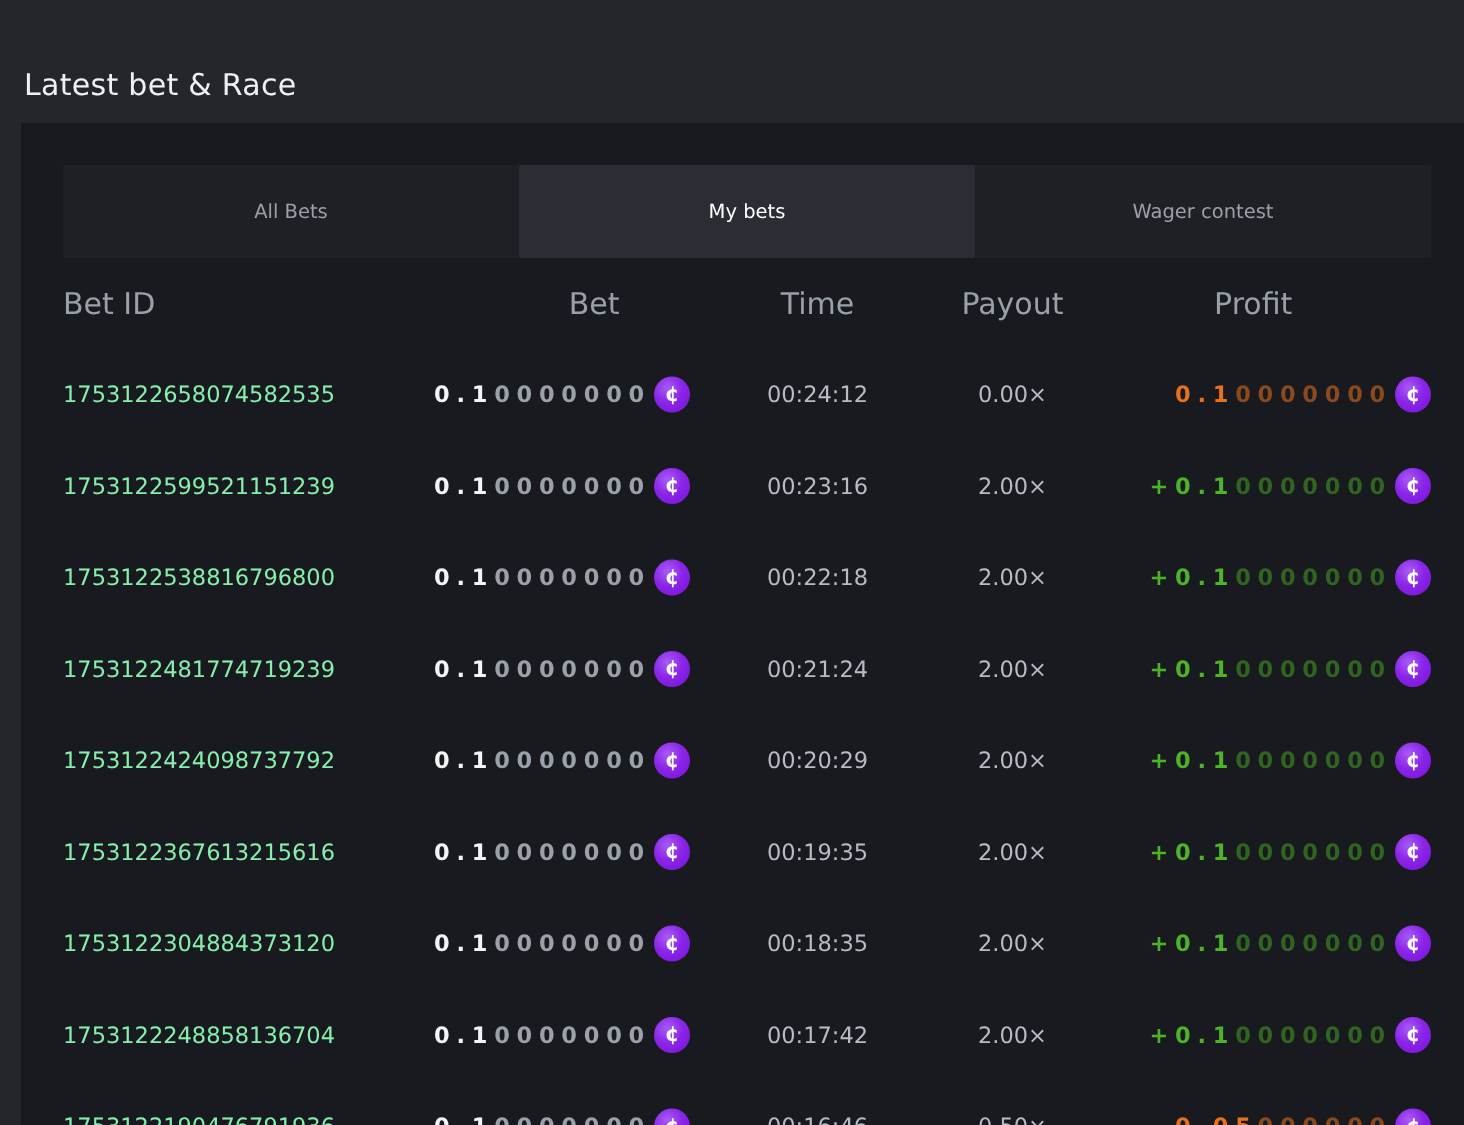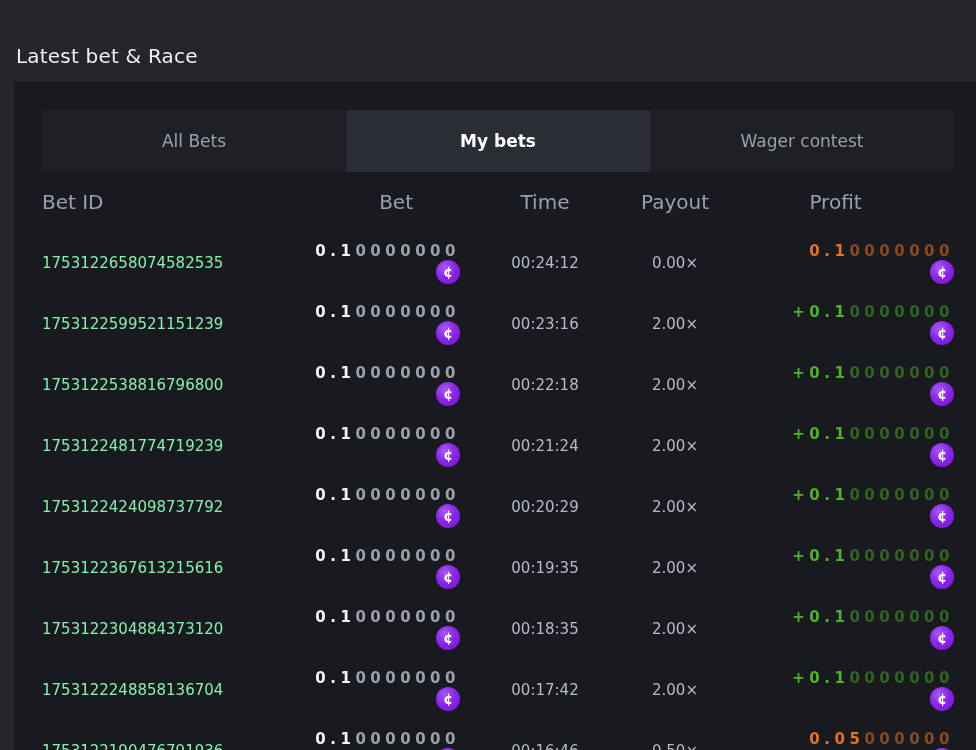--- a/index.html
+++ b/index.html
@@ -20,38 +20,38 @@
     margin-left:14px;width:962px;height:668px;box-sizing:border-box;
     background:var(--panel-bg,#191a1f);
     padding:28px 22px 0 28px;overflow:hidden;
   }
   .tab-bar{
     width:912px;height:62px;display:flex;
     background:var(--tabbar-bg,#1e2025);
   }
   .tab{
     flex:1 1 0;display:flex;align-items:center;justify-content:center;
-    color:#99a0a8;font-size:17px;cursor:pointer;border-radius:2px;
+    color:#99a0a8;font-size:13px;cursor:pointer;border-radius:2px;
   }
   .tab.active{
     background:var(--active-tab-bg,#2a2d33);
-    color:#ffffff;font-weight:700;
+    color:#ffffff;font-weight:400;
   }
   .grid-row{
     display:grid;grid-template-columns:215px 203px 170px 90px 1fr;
     align-items:center;width:912px;
   }
   .table-header{height:60px;color:#98a0aa;font-size:20px;}
   .table-header .h-bet{text-align:right;padding-right:47px;}
   .table-header .h-time{text-align:center;}
   .table-header .h-payout{text-align:center;}
   .table-header .h-profit{text-align:center;padding-right:3px;}
   .bet-row{height:61px;font-size:15px;}
   .c-id{color:#86efac;}
-  .c-bet,.c-profit{display:flex;justify-content:flex-end;align-items:flex-end;flex-direction:column;}
+  .c-bet,.c-profit{display:flex;justify-content:flex-end;align-items:center;}
   .c-time,.c-payout{text-align:center;color:#b6bcc4;}
   .num{font-weight:700;letter-spacing:4.5px;font-size:15px;}
   .bet-main{color:#f3f4f6;}
   .bet-rest{color:#9aa1aa;}
   .win-main{color:var(--win,#4db327);}
   .win-rest{color:var(--win-dim,#2f6520);}
   .loss-main{color:var(--loss,#e8711f);}
   .loss-rest{color:var(--loss-dim,#8a4a1e);}
   .coin{
     width:24px;height:24px;border-radius:50%;flex:0 0 24px;

